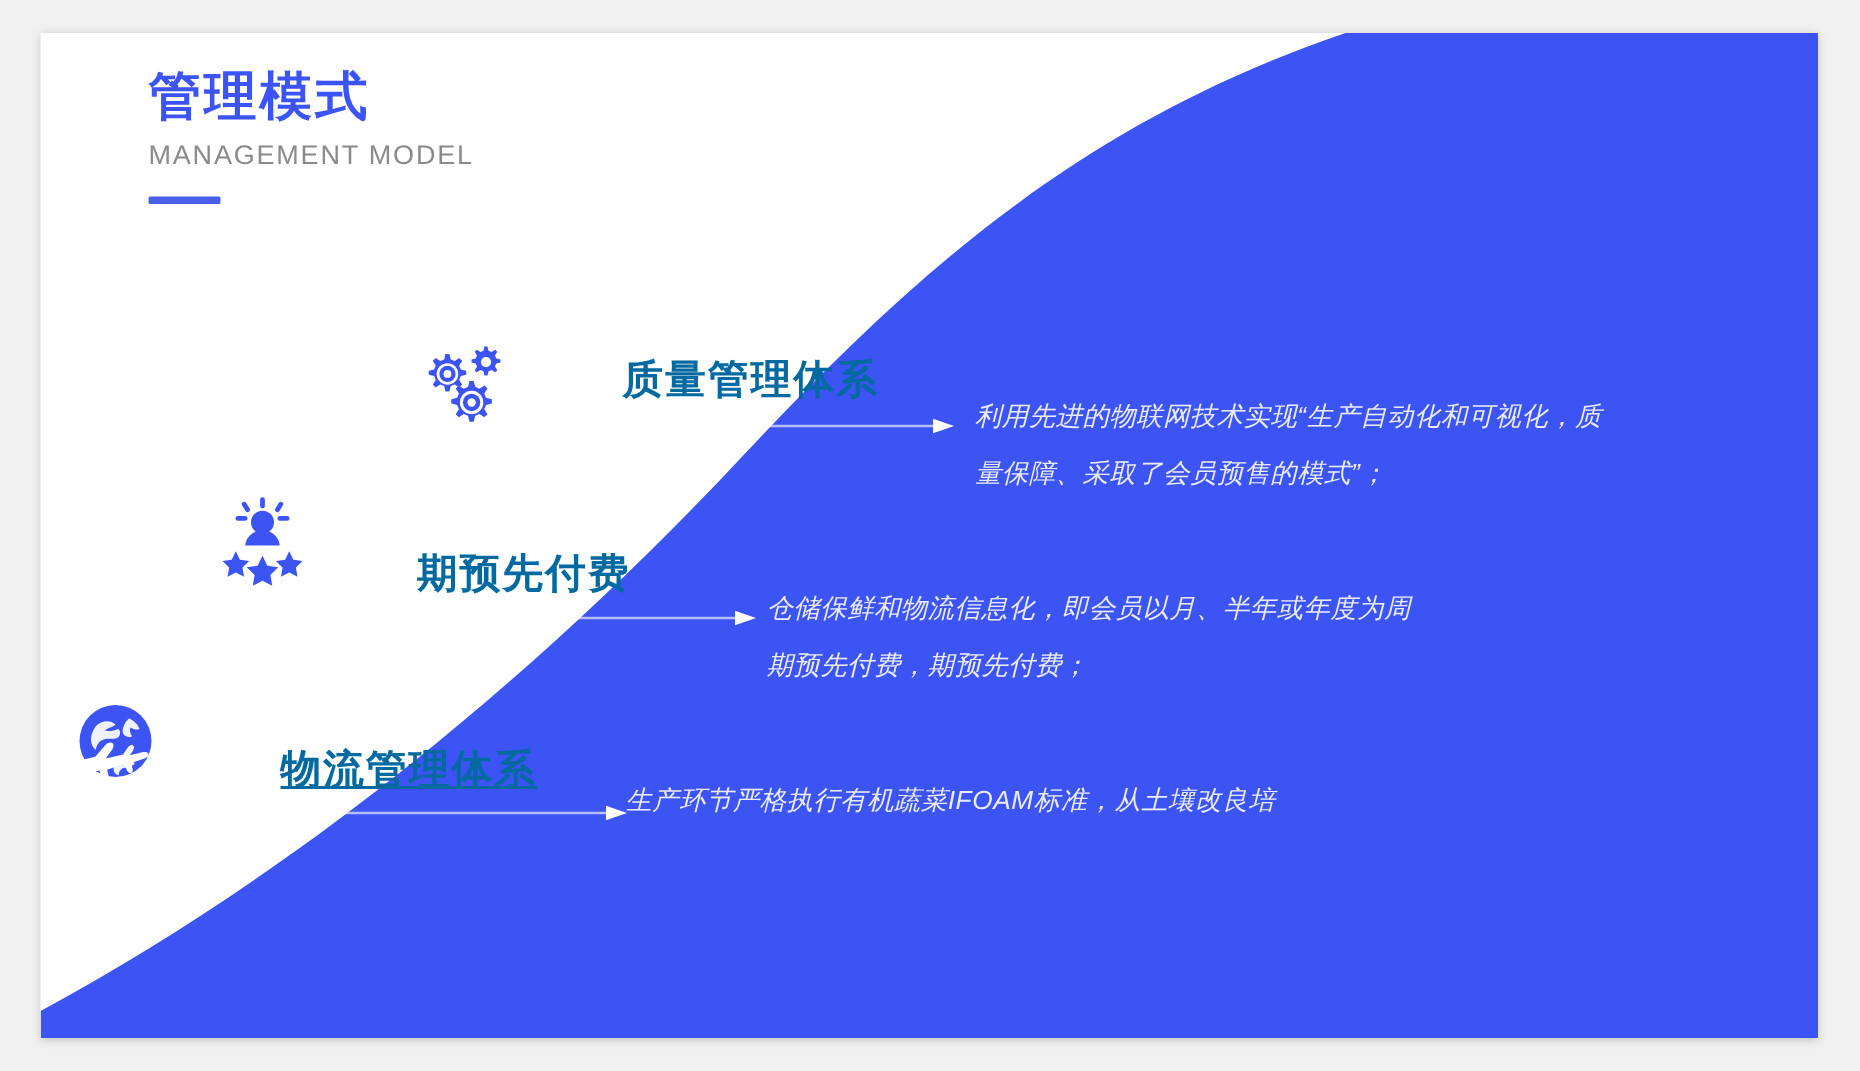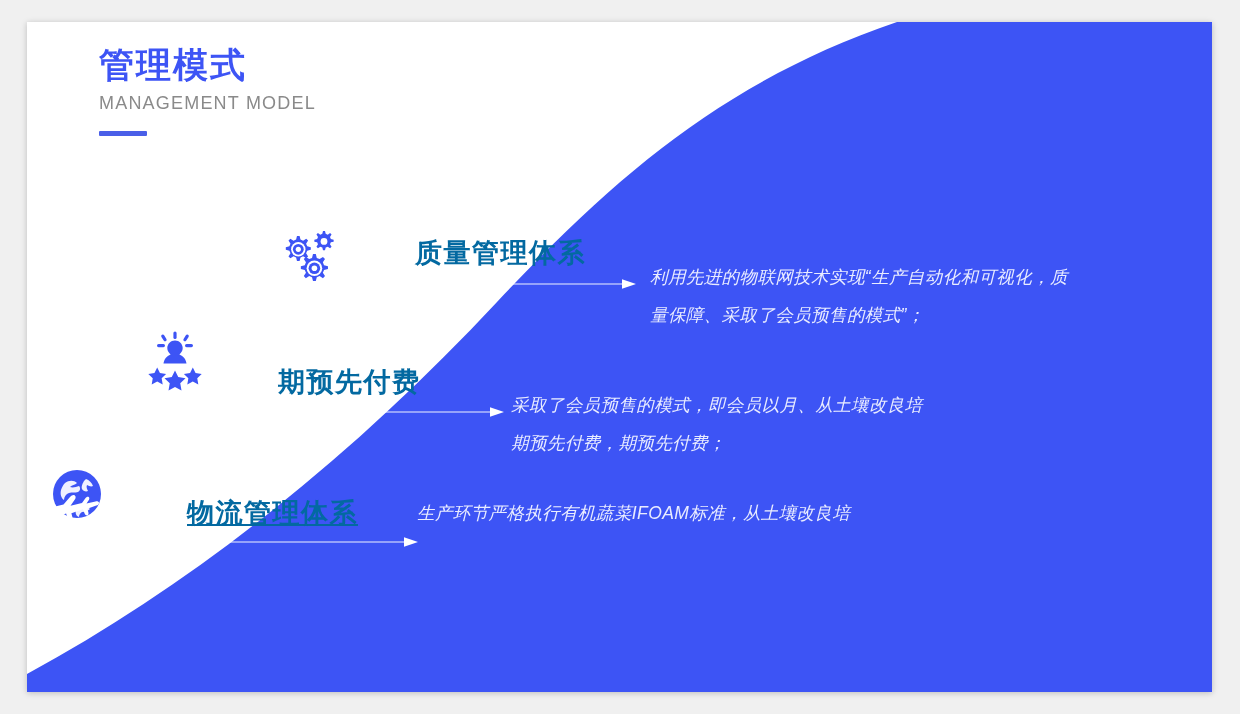--- a/index.html
+++ b/index.html
@@ -66,21 +66,21 @@
   #row1 .row-body   { left: 623px; top: 236px; }
 
   #row2 .row-icon   { left: 117px; top: 307px; }
   #row2 .row-heading{ left: 251px; top: 347px; }
   #row2 .row-arrow  { left: 166px; top: 384px; width: 312px; }
   #row2 .row-body   { left: 484px; top: 364px; }
 
   #row3 .row-icon   { left: 18px; top: 443px; }
   #row3 .row-heading{ left: 160px; top: 478px; text-decoration: underline; }
   #row3 .row-arrow  { left: 72px; top: 514px; width: 320px; }
-  #row3 .row-body   { left: 390px; top: 472px; }
+  #row3 .row-body   { left: 390px; top: 492px; }
 </style>
 </head>
 <body>
 
 <div id="slide">
 
   <div id="curve-layer">
     <svg viewBox="0 0 1185 670" preserveAspectRatio="none" xmlns="http://www.w3.org/2000/svg" aria-hidden="true">
       <path d="M 1185 0 L 1185 670 L 0 670 L 0 652
                C 170 560 330 430 470 280
@@ -143,21 +143,21 @@
       </svg>
     </div>
     <div class="row-heading">期预先付费</div>
     <div class="row-arrow">
       <svg viewBox="0 0 312 12" preserveAspectRatio="none" xmlns="http://www.w3.org/2000/svg">
         <line x1="0" y1="6" x2="299" y2="6" stroke="#ffffff" stroke-opacity="0.62" stroke-width="1.6"></line>
         <polygon points="297,1.2 311,6 297,10.8" fill="#ffffff"></polygon>
       </svg>
     </div>
     <div class="row-body">
-      <div>采取了会员预售的模式，即会员以月、从土壤改良培</div>
+      <div>仓储保鲜和物流信息化，即会员以月、半年或年度为周</div>
       <div>期预先付费，期预先付费；</div>
     </div>
   </div>
 
   <div class="row" id="row3">
     <div class="row-icon">
       <svg viewBox="0 0 62 62" xmlns="http://www.w3.org/2000/svg">
         <g fill="#3D54F5">
           <circle cx="32" cy="29" r="24"></circle>
           <path d="M20 18 c4-3 9-3 12 0 -2 2-5 2-7 4 3 1 6 0 9-1 2 2 1 5-1 6 -3 1-6 0-9 1 -3 1-5 4-5 7 -3-2-4-6-3-10 1-3 2-5 4-7 Z" fill="#ffffff" opacity="0.92"></path>

